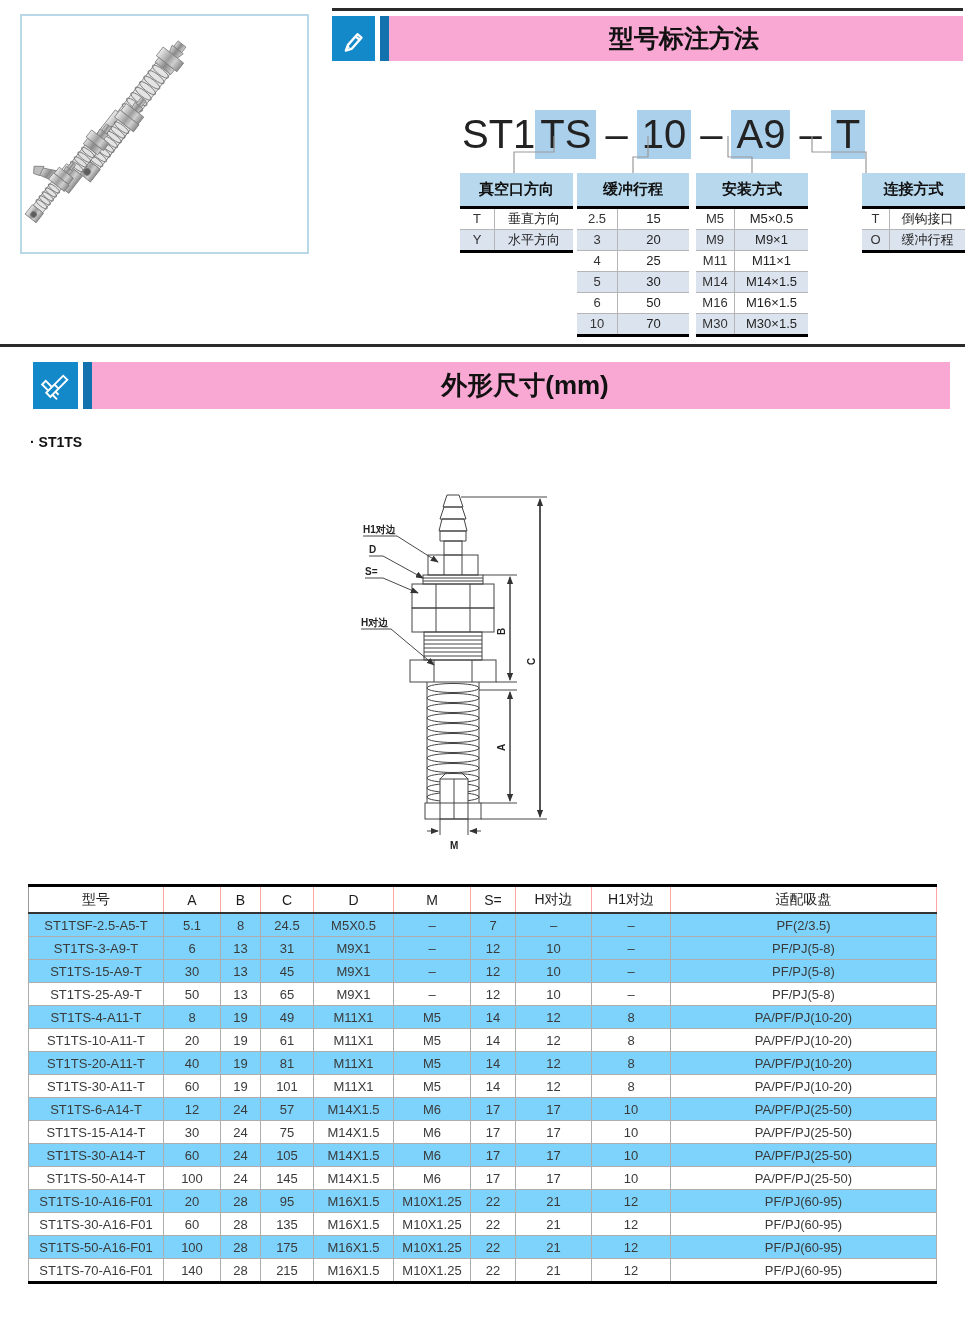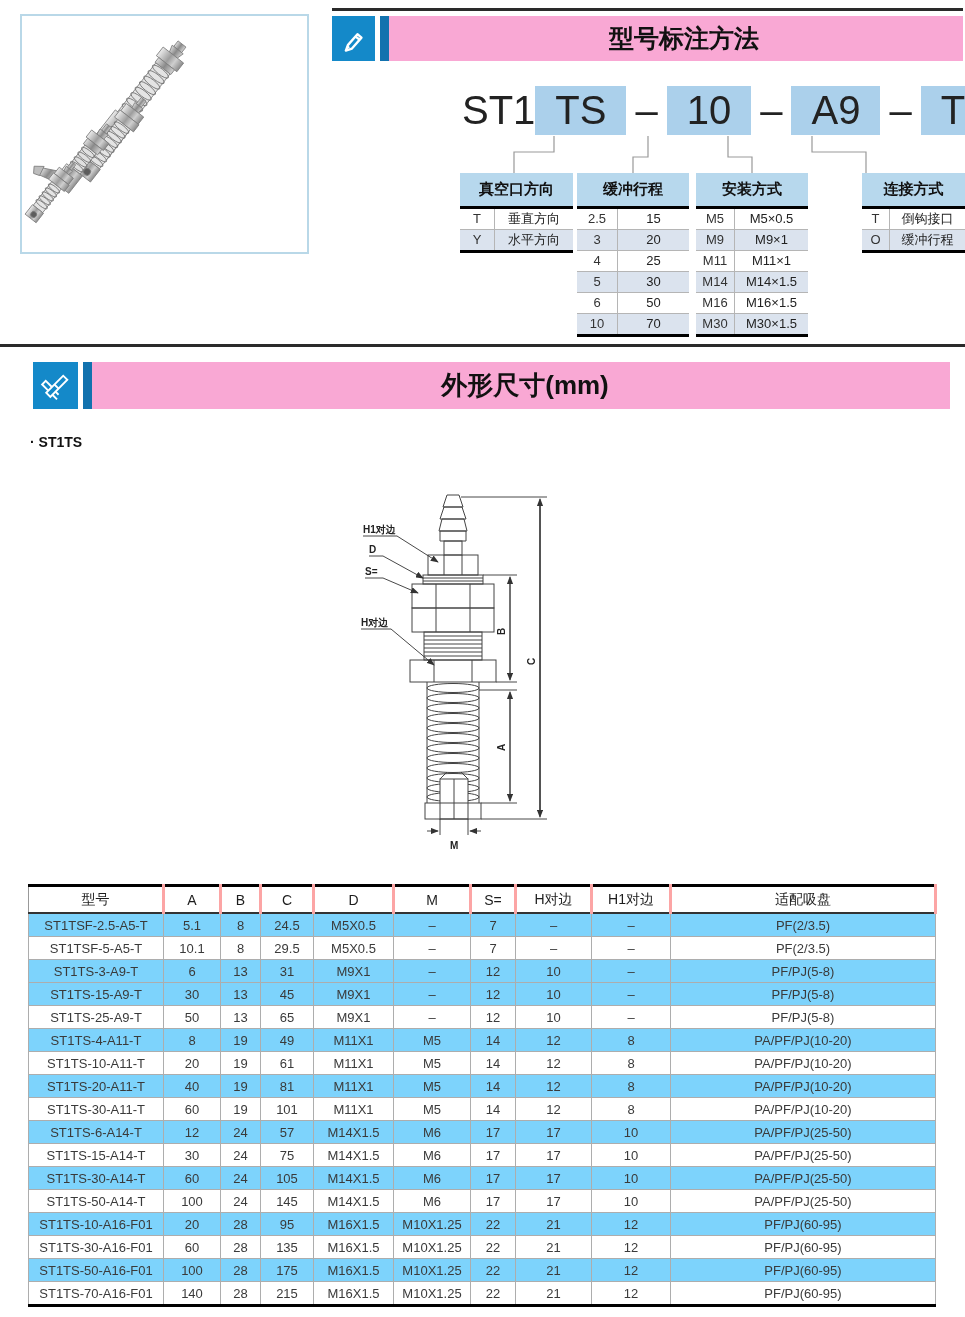--- a/index.html
+++ b/index.html
@@ -22,21 +22,21 @@
   .sh1-bar{left:380px;top:16px;width:9px;height:45px;}
   .sh1-banner{left:389px;top:16px;width:574px;height:45px;}
   .sh1-banner span{font-size:25px;padding-left:16px;}
   .sh2-icon{left:33px;top:362px;width:45px;height:47px;}
   .sh2-bar{left:83px;top:362px;width:9px;height:47px;}
   .sh2-banner{left:92px;top:362px;width:858px;height:47px;}
   .sh2-banner span{font-size:26px;padding-left:8px;}
 
   
   .model-code{left:462px;top:86px;font-size:40px;color:#222;white-space:nowrap;}
-  .model-code .seg{background:#abd0eb;display:inline-block;padding:2px 20px;}
+  .model-code .seg{background:#abd0eb;display:inline-block;padding:2px 5px;margin-top:24px;}
   .model-code .dash{display:inline-block;margin:0 9px;}
   .connectors{left:0;top:0;width:965px;height:380px;pointer-events:none;}
 
   
   .ntable{top:173px;font-size:13px;color:#333;}
   .nt-head{background:#b7d8ed;border-bottom:3px solid #000;text-align:center;font-weight:bold;color:#111;font-size:15px;padding:7px 0;}
   .nt-row{display:flex;height:20px;line-height:20px;border-bottom:1px solid #b5b5b5;background:#fff;}
   .nt-row.alt{background:#dbe3ee;}
   .nt-row:last-child{border-bottom:3px solid #000;}
   .nt-row .c1{text-align:center;border-right:1px solid #b5b5b5;flex:0 0 auto;}
@@ -47,21 +47,21 @@
   #nt3{left:862px;width:103px;} #nt3 .c1{width:27px;}
 
   
   .series-label{left:30px;top:434px;font-size:14px;font-weight:bold;color:#111;}
   .drawing{left:335px;top:483px;width:330px;height:380px;}
 
   
   .spec{left:28px;top:884px;width:909px;border-collapse:collapse;table-layout:fixed;
         border-top:3px solid #000;border-bottom:3px solid #000;font-size:13px;color:#3a3a3a;}
   .spec th{font-weight:normal;color:#1d1d1d;font-size:14px;height:23px;
-           border-bottom:2px solid #333;border-left:1px solid #999;border-right:3px solid #fca5a5;text-align:center;}
+           border-bottom:2px solid #333;border-left:1px solid #999;border-right:1px solid #fca5a5;text-align:center;}
   .spec td{height:20px;text-align:center;border:1px solid #adadad;overflow:hidden;white-space:nowrap;}
   .spec tr.alt{background:#7dd3fc;}
 </style>
 </head>
 <body>
 
 <div class="abs photo-frame">
   <svg width="285" height="236" viewBox="0 0 285 236">
     <defs>
       <linearGradient id="met" x1="0" y1="0" x2="1" y2="0">
@@ -412,32 +412,20 @@
         <td>5.1</td>
         <td>8</td>
         <td>24.5</td>
         <td>M5X0.5</td>
         <td>–</td>
         <td>7</td>
         <td>–</td>
         <td>–</td>
         <td>PF(2/3.5)</td>
       </tr>
-      <tr>
-        <td>ST1TSF-5-A5-T</td>
-        <td>10.1</td>
-        <td>8</td>
-        <td>29.5</td>
-        <td>M5X0.5</td>
-        <td>–</td>
-        <td>7</td>
-        <td>–</td>
-        <td>–</td>
-        <td>PF(2/3.5)</td>
-      </tr>
       <tr class="alt">
         <td>ST1TS-3-A9-T</td>
         <td>6</td>
         <td>13</td>
         <td>31</td>
         <td>M9X1</td>
         <td>–</td>
         <td>12</td>
         <td>10</td>
         <td>–</td>

